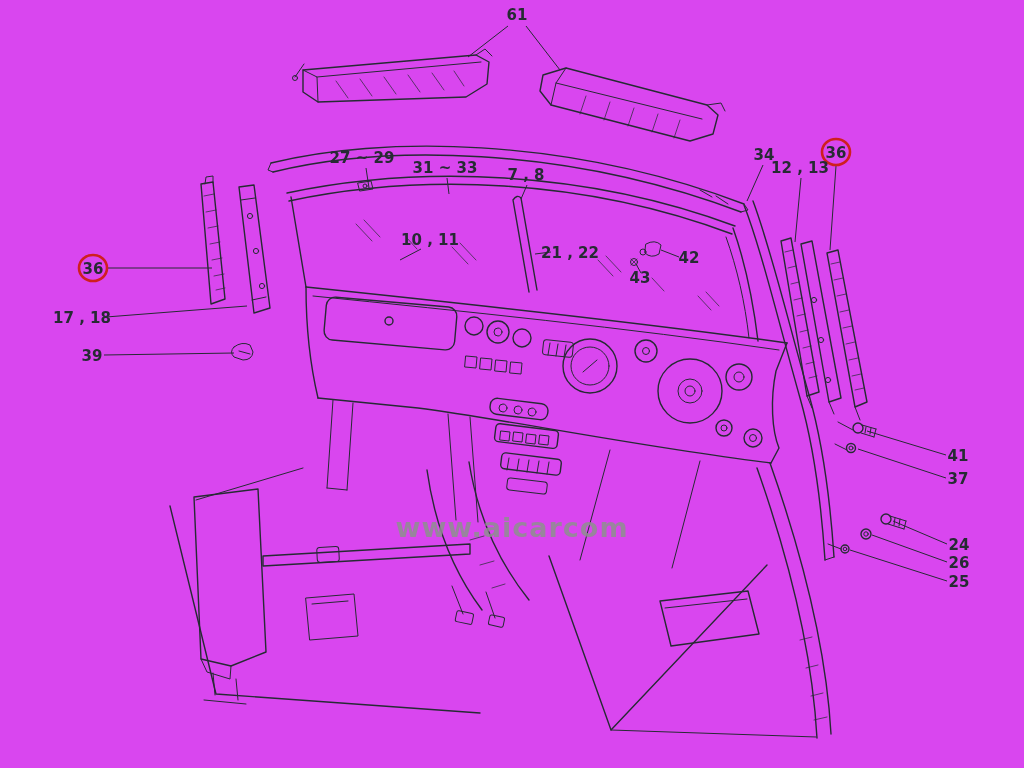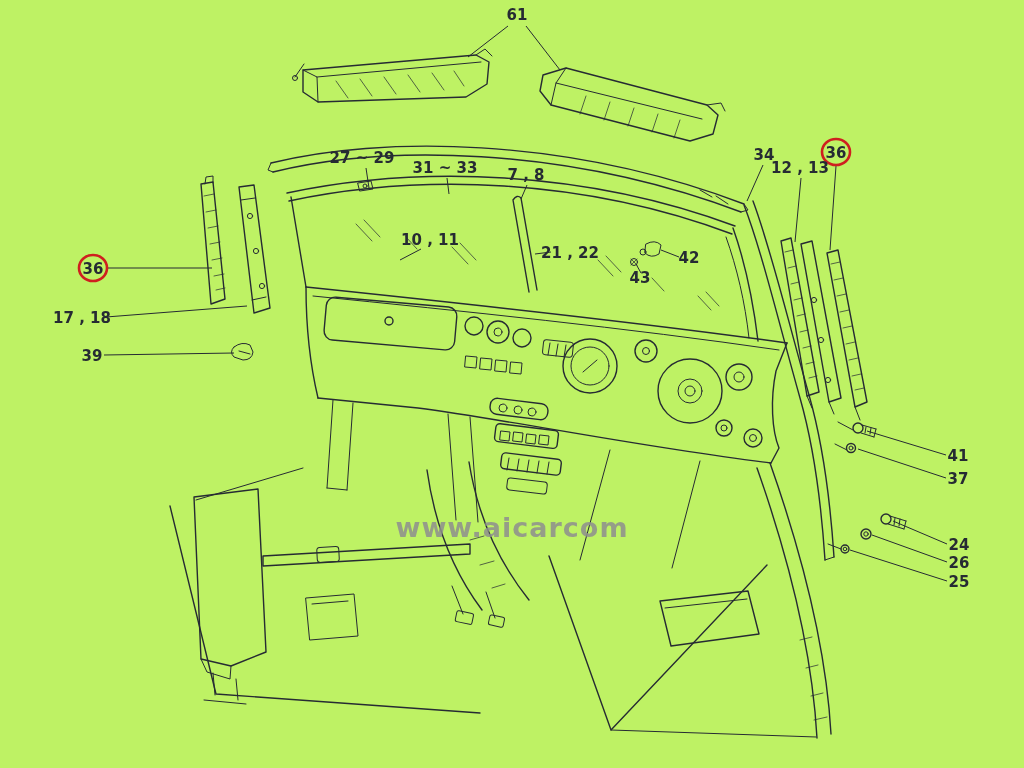--- a/index.html
+++ b/index.html
@@ -1,16 +1,16 @@
 <!DOCTYPE html>
 <html style="--highlight: #cf1f1f; --ink: #262b33; --watermark_gray: #8f8f8f;"><head>
 <meta charset="utf-8">
 <style>
   html,body{margin:0;padding:0;background:#ffffff;}
-  .canvas{position:relative;width:1024px;height:768px;background:#bef264;overflow:hidden;}
+  .canvas{position:relative;width:1024px;height:768px;background:#d946ef;overflow:hidden;}
   svg{display:block;}
   .ln{stroke:var(--ink,#262b33);stroke-width:1.4;fill:none;stroke-linecap:round;stroke-linejoin:round;}
   .thin{stroke-width:1;}
   .hatch{stroke:var(--ink,#262b33);stroke-width:.9;opacity:.8;}
   .ldr{stroke:var(--ink,#262b33);stroke-width:1;fill:none;}
   .hl{fill:none;stroke:var(--highlight,#cf1f1f);stroke-width:2.6;}
   .lbl{font-family:"DejaVu Sans",sans-serif;font-size:15px;font-weight:700;fill:var(--ink,#16161d);text-anchor:middle;}
   .wm{font-family:"DejaVu Sans",sans-serif;font-size:27px;font-weight:700;fill:var(--watermark_gray,#8f8f8f);opacity:.85;letter-spacing:1px;text-anchor:middle;}
 </style>
 </head>

